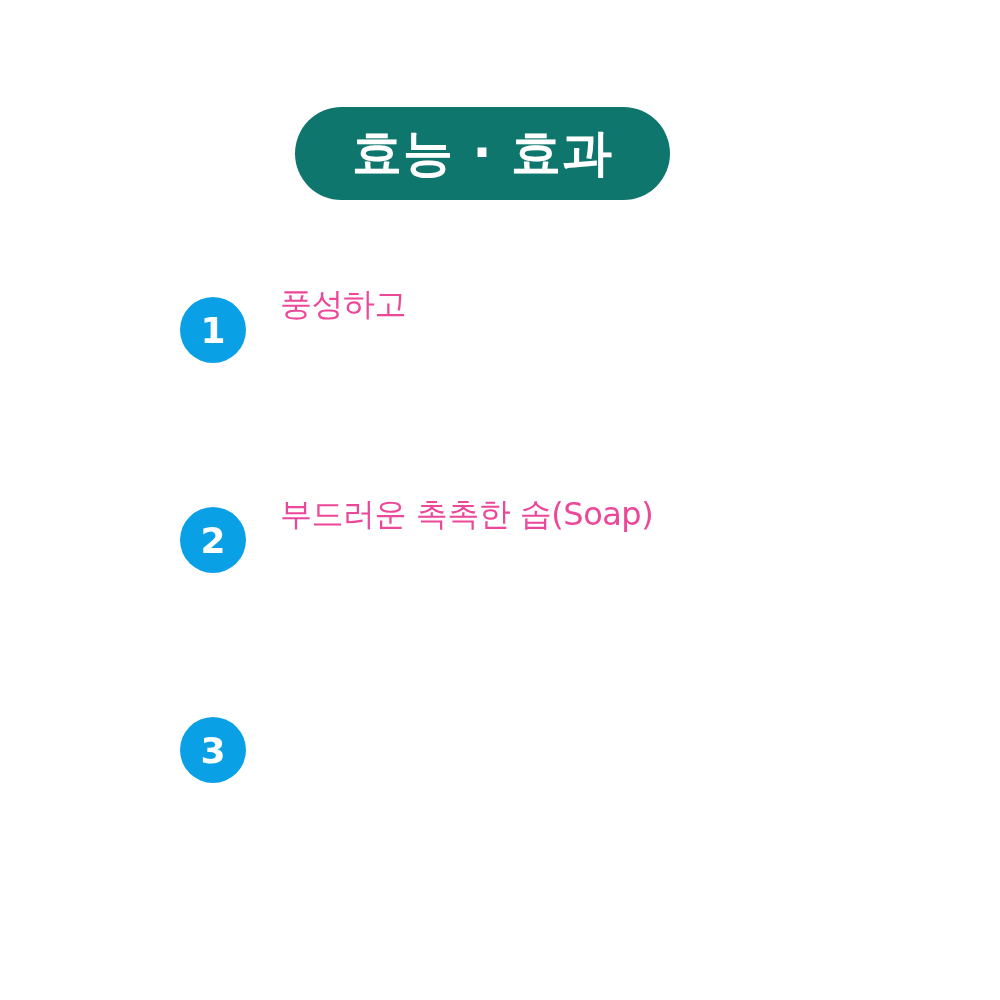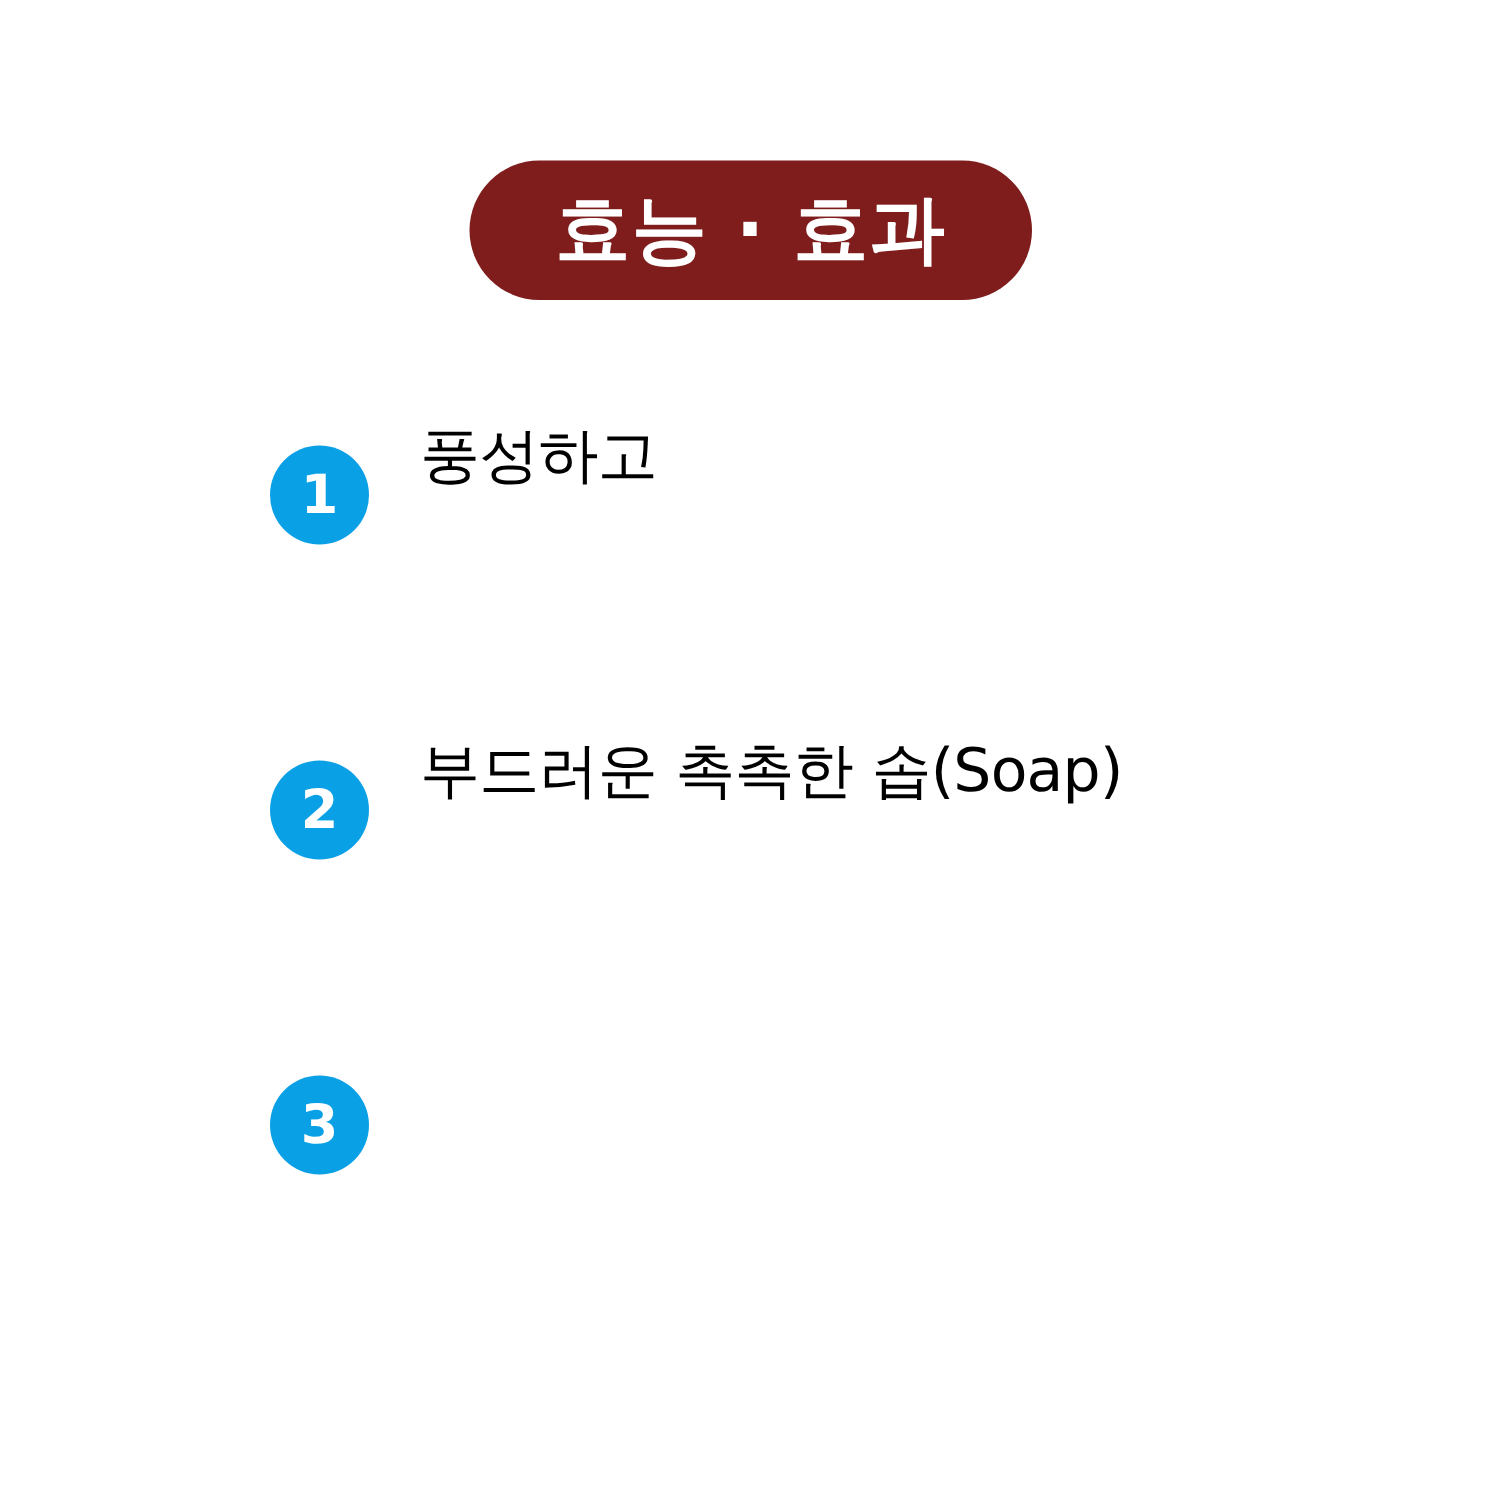--- a/index.html
+++ b/index.html
@@ -1,26 +1,26 @@
 <!DOCTYPE html>
 <html><head>
 <meta charset="utf-8">
 <style>
   html, body { margin:0; padding:0; }
   body { width:1000px; height:1000px; background:#ffffff; position:relative; overflow:hidden;
          font-family:"DejaVu Sans", "Liberation Sans", sans-serif; }
-  .pill { position:absolute; left:313px; top:107px; width:375px; height:93px; border-radius:47px;
-          background:#7f1d1d; display:flex; align-items:center; justify-content:center; }
+  .pill { position:absolute; left:295px; top:107px; width:375px; height:93px; border-radius:47px;
+          background:#0f766e; display:flex; align-items:center; justify-content:center; }
   .pill span { color:#ffffff; font-weight:bold; font-size:50px; letter-spacing:1px; }
   .item { position:absolute; left:180px; }
   .circle { position:absolute; left:0; top:0; width:66px; height:66px; border-radius:50%;
             background:#0aa0e6; color:#ffffff; font-weight:bold; font-size:36px;
             display:flex; align-items:center; justify-content:center; }
   .lines { position:absolute; left:100px; top:-28px; }
-  .line { font-size:40px; line-height:70px; color:#000000; white-space:nowrap; letter-spacing:-0.5px; }
+  .line { font-size:32px; line-height:70px; color:#ec4899; white-space:nowrap; letter-spacing:-0.5px; }
 </style>
 </head>
 <body>
 
 <div class="pill">
   <span>효능 · 효과</span>
 </div>
 
 <div class="item" style="top:297px;">
   <div class="circle">1</div>

